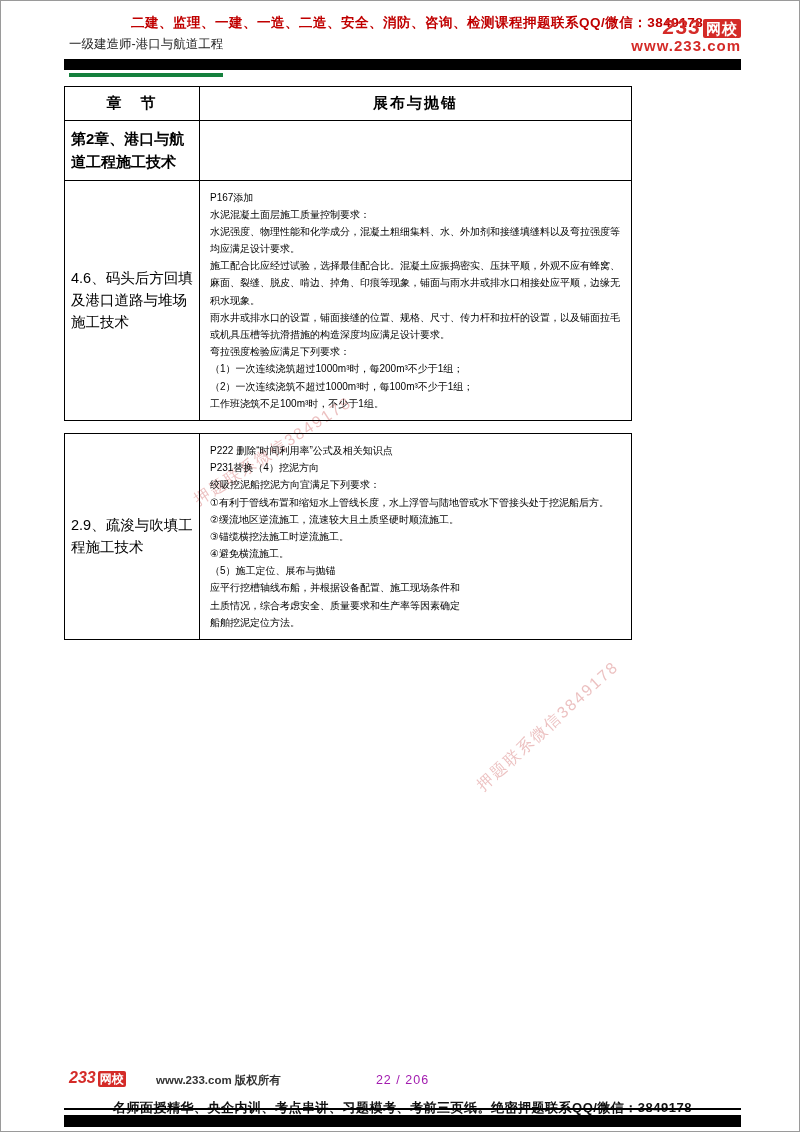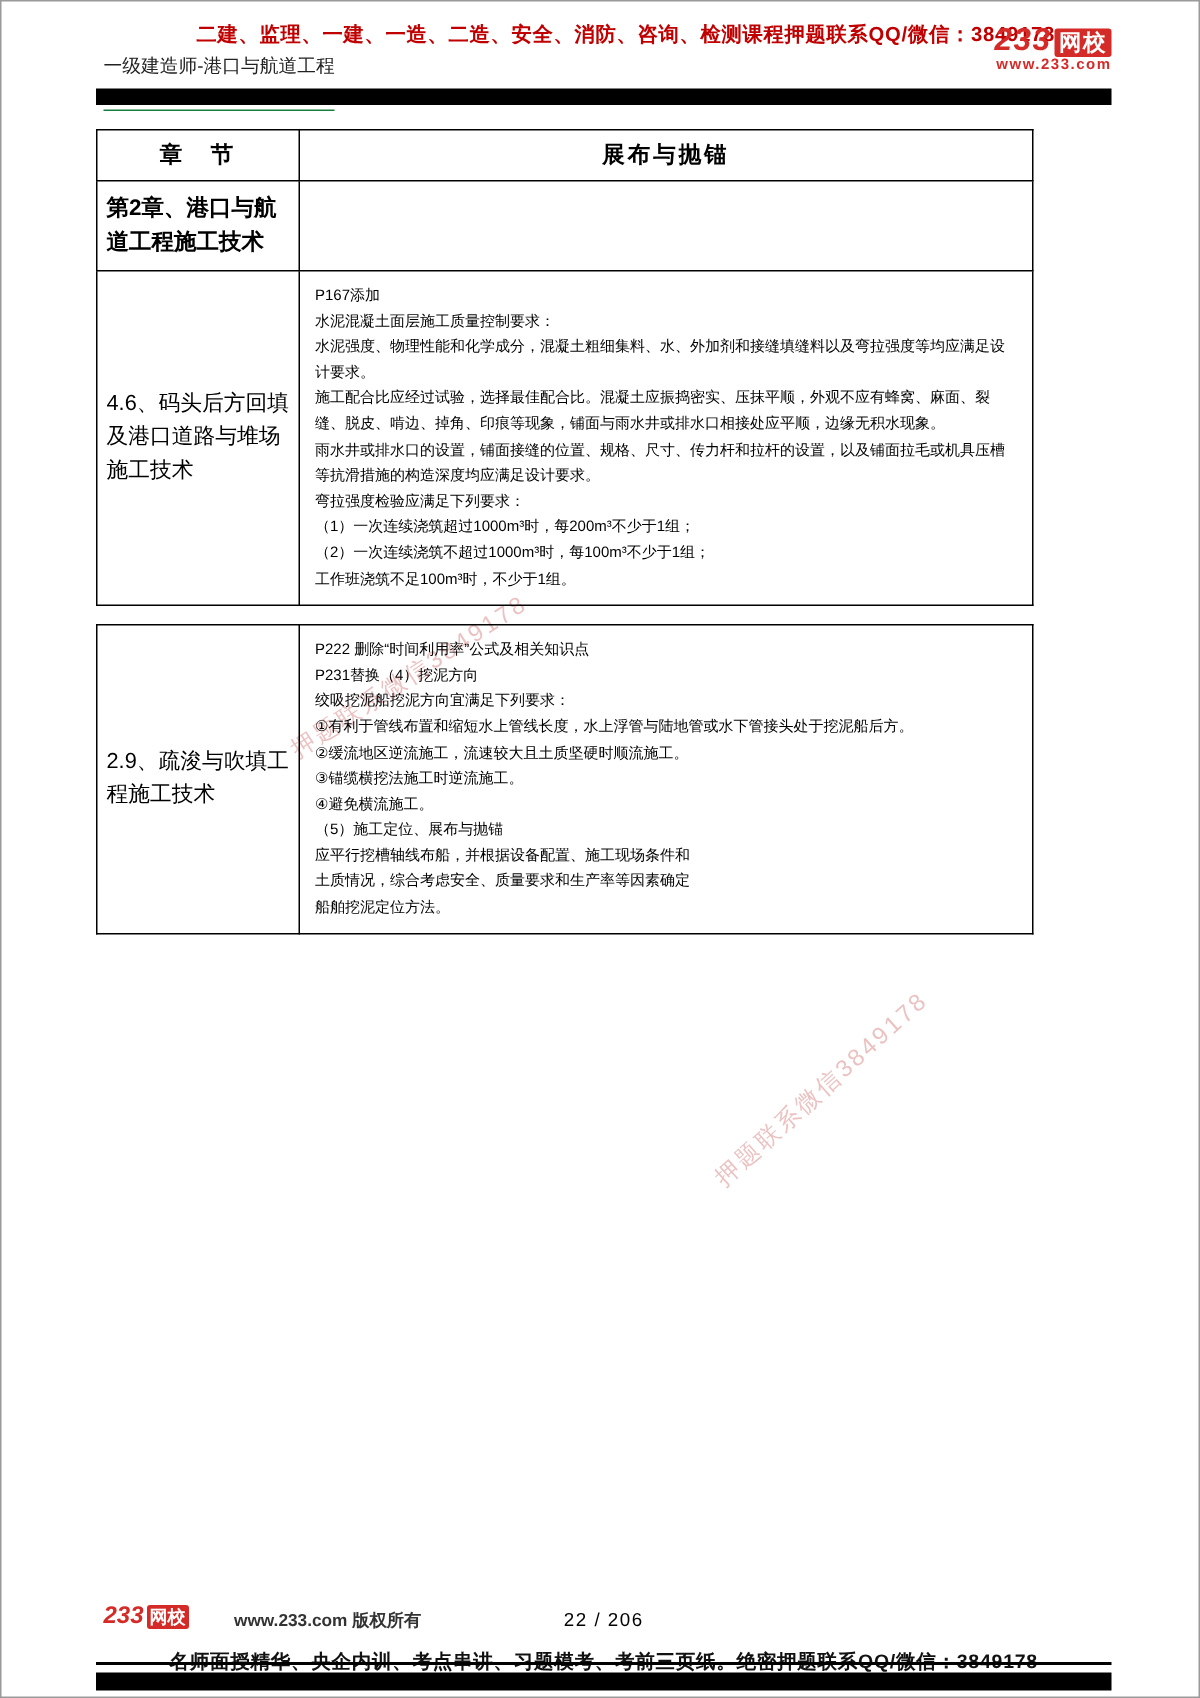--- a/index.html
+++ b/index.html
@@ -11,29 +11,29 @@
   }
   
   .header-promo {
     position:absolute; top:13px; left:130px; width:560px;
     color:#c00000; font-weight:bold; font-size:13.5px; letter-spacing:0.5px;
     white-space:nowrap;
   }
   .brand { position:absolute; top:14px; right:58px; text-align:right; line-height:1.1; }
   .brand-main { font-size:21px; font-weight:bold; font-style:italic; color:#d42b28; letter-spacing:1px; }
   .brand-main .box { font-style:normal; background:#d42b28; color:#fff; font-size:15px; padding:1px 3px; border-radius:2px; margin-left:2px; }
-  .brand-url { font-size:10px; font-weight:bold; color:#d42b28; letter-spacing:1px; }
+  .brand-url { font-size:15px; font-weight:bold; color:#d42b28; letter-spacing:1px; }
   .subtitle {
     position:absolute; top:35px; left:68px; font-size:12.5px; color:#222;
-    border-bottom:1px solid #15803d; padding-bottom:20px;
+    border-bottom:4px solid #15803d; padding-bottom:20px;
   }
   .top-bar { position:absolute; top:58px; left:63px; width:677px; height:11px; background:#000; }
 
   
-  .content { position:absolute; top:85px; left:63px; width:625px; }
+  .content { position:absolute; top:85px; left:63px; width:568px; }
   table { border-collapse:collapse; width:100%; table-layout:fixed; }
   .tbl-gap { height:12px; }
   td, th { border:1.5px solid #000; color:#000; vertical-align:middle; }
   th {
     font-size:15px; font-weight:bold; text-align:center;
     padding:7px 4px; letter-spacing:2px; background:#fff;
   }
   td.section {
     width:135px; font-size:14.5px; line-height:1.55;
     padding:6px 4px 6px 6px; text-align:left;
@@ -52,21 +52,21 @@
     letter-spacing:2px; pointer-events:none; white-space:nowrap;
   }
   .wm1 { left:180px; top:440px; transform:rotate(-33deg); }
   .wm2 { left:455px; top:715px; transform:rotate(-42deg); }
 
   
   .footer-meta { position:absolute; left:63px; top:1068px; width:677px; height:22px; }
   .footer-brand { position:absolute; left:5px; top:0; font-size:16px; font-weight:bold; font-style:italic; color:#d42b28; }
   .footer-brand .box { font-style:normal; background:#d42b28; color:#fff; font-size:12px; padding:1px 2px; border-radius:2px; margin-left:2px; }
   .footer-copy { position:absolute; left:92px; top:4px; font-size:11.5px; color:#333; font-weight:bold;text-align:center; }
-  .footer-page { position:absolute; left:0; right:0; top:4px; text-align:center; font-size:12.5px; color:#000000; letter-spacing:1px; }
+  .footer-page { position:absolute; left:0; right:0; top:4px; text-align:center; font-size:12.5px; color:#a21caf; letter-spacing:1px; }
   .footer-promo {
     position:absolute; left:63px; width:677px; bottom:14px; text-align:center;
     font-size:13px; font-weight:bold; color:#111; letter-spacing:0.5px; z-index:1;
     white-space:nowrap;
   }
   .footer-strike { position:absolute; left:63px; width:677px; bottom:21px; height:2.5px; background:#000; z-index:2; }
   .bottom-bar { position:absolute; left:63px; width:677px; bottom:4px; height:12px; background:#000; z-index:2; }
 </style>
 </head>
 <body>

